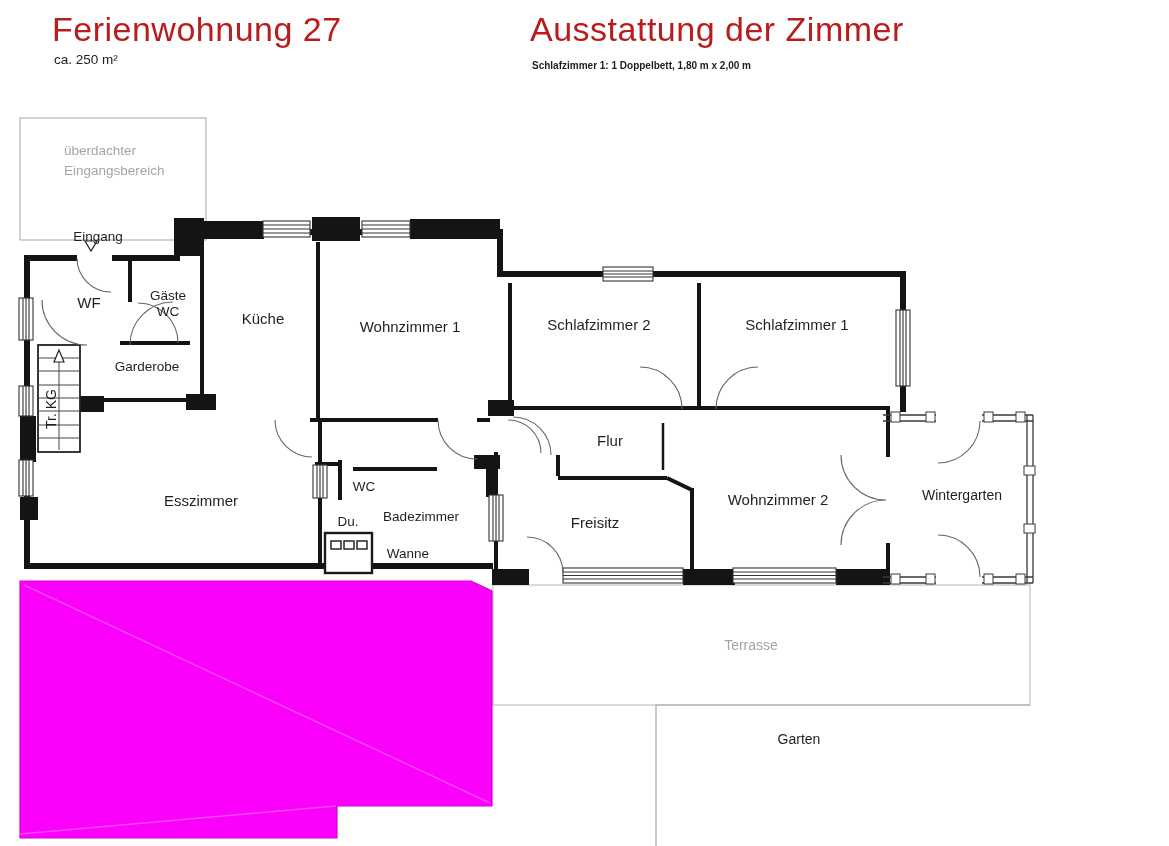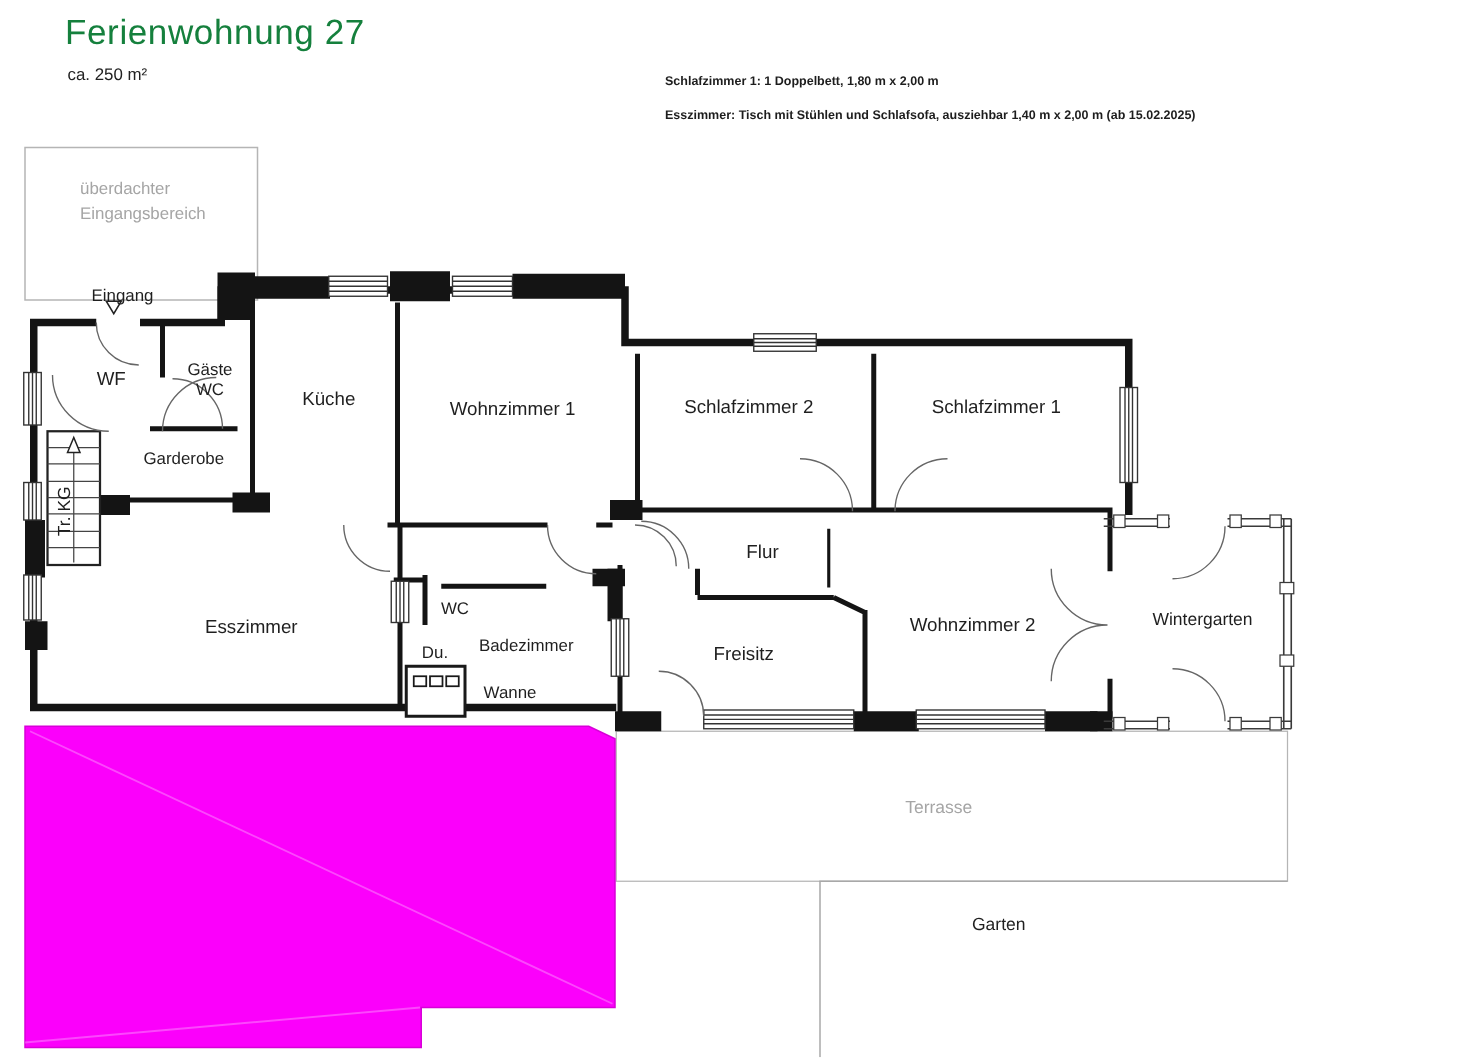--- a/index.html
+++ b/index.html
@@ -1,39 +1,39 @@
 <!DOCTYPE html>
 <html><head>
 <meta charset="utf-8">
 <style>
   html,body{margin:0;padding:0;background:#ffffff;}
   #stage{position:relative;width:1169px;height:846px;background:#ffffff;overflow:hidden;
          font-family:"Liberation Sans",sans-serif;color:#1c1c1c;}
   .abs{position:absolute;white-space:nowrap;}
-  .title{font-size:28px;letter-spacing:0.5px;color:#15803d;}
+  .title{font-size:34px;letter-spacing:0.5px;color:#b91c1c;}
   .subtitle{font-size:13.5px;color:#222;}
   .eq-item{font-size:10px;color:#1d1d1d;height:26.8px;line-height:26.8px;font-weight:bold;}
   svg{position:absolute;left:0;top:0;}
   svg text{font-family:"Liberation Sans",sans-serif;fill:#1f1f1f;}
   .lab15{font-size:15px;}
   .lab14{font-size:14px;}
   .lab13{font-size:13.5px;}
   .graylab{fill:#a5a5a5;}
 </style>
 </head>
 <body>
 
 <div id="stage">
 
   <div class="abs title" style="left:52px;top:10px">Ferienwohnung 27</div>
   <div class="abs subtitle" style="left:54px;top:52px">ca. 250 m²</div>
 
+  <div class="abs title" style="left:530px;top:10px">Ausstattung der Zimmer</div>
   <div class="abs" style="left:532px;top:53px">
     <div class="eq-item">Schlafzimmer 1: 1 Doppelbett, 1,80 m x 2,00 m</div>
-    <div class="eq-item">Esszimmer: Tisch mit Stühlen und Schlafsofa, ausziehbar 1,40 m x 2,00 m (ab 15.02.2025)</div>
   </div>
 
   <svg width="1169" height="846" viewBox="0 0 1169 846">
 
     <rect x="20" y="118" width="186" height="122" fill="none" stroke="#b5b5b5" stroke-width="1.2"></rect>
     <rect x="493" y="585" width="537" height="120" fill="none" stroke="#b5b5b5" stroke-width="1"></rect>
     <polyline points="656,846 656,705 1030,705" fill="none" stroke="#a8a8a8" stroke-width="1.2"></polyline>
 
     <path d="M30 258 H77 M112 258 H177 M177 261 V232 M174 232 H500 M500 229 V274 M497 274 H903 M903 271 V412 M27 255 V568 M24 566 H493" fill="none" stroke="#141414" stroke-width="6"></path>
 

